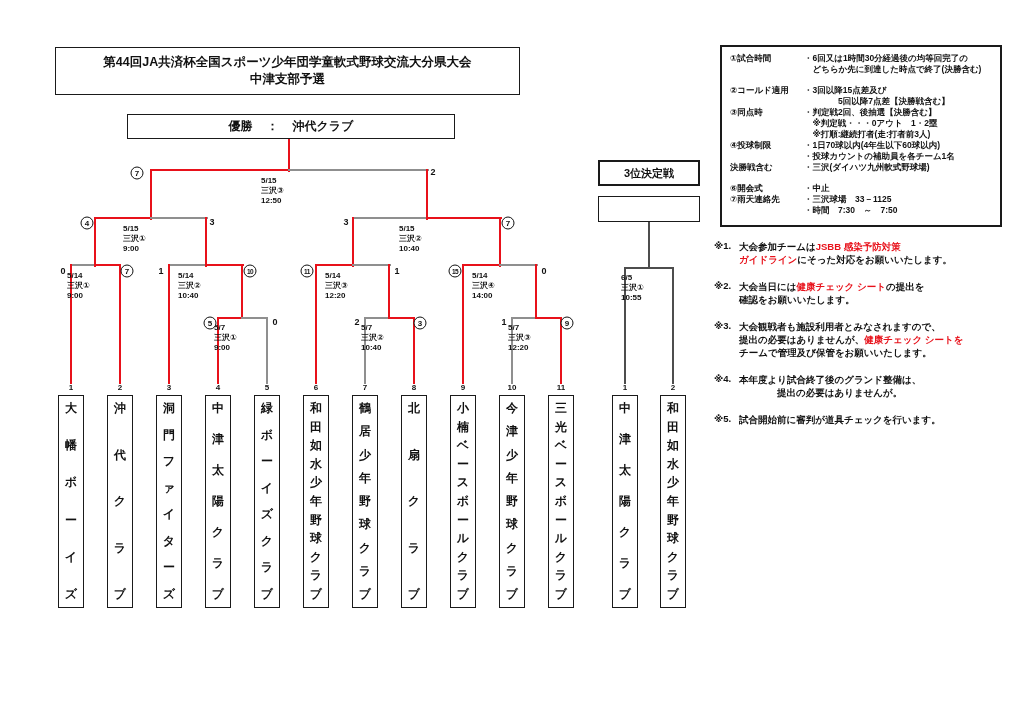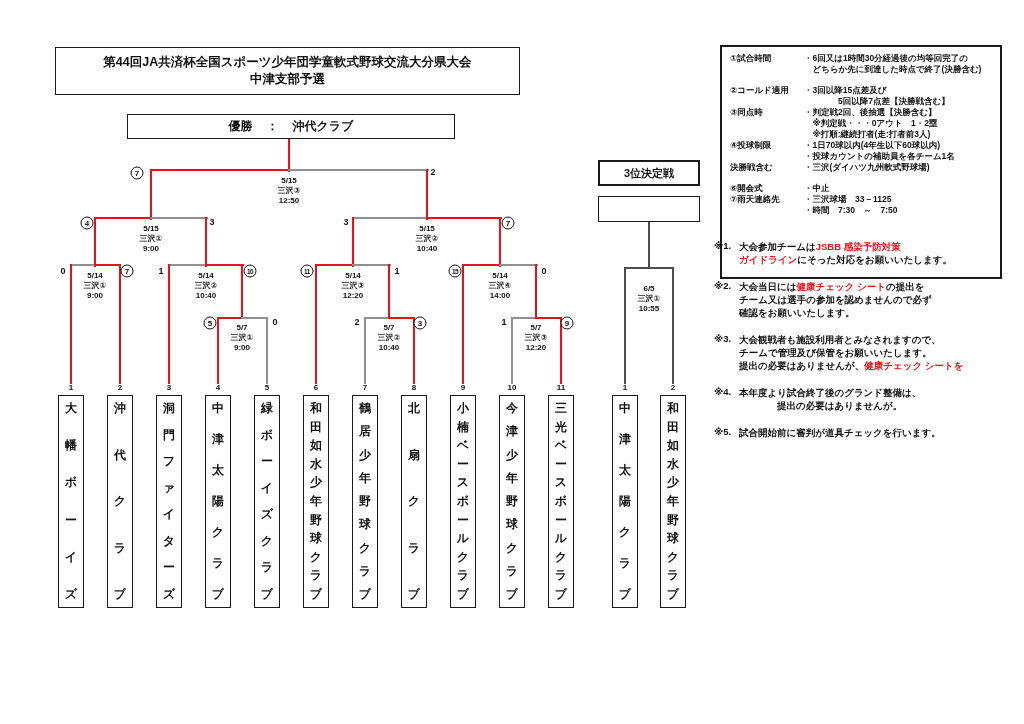--- a/index.html
+++ b/index.html
@@ -11,29 +11,29 @@
   .title-l2{font-size:12.5px;line-height:17px;}
   .champ-box{left:127px;top:114px;width:328px;height:25px;display:flex;align-items:center;justify-content:center;font-size:12px;}
   .champ-box span{margin:1px 7px;}
   .third-title{left:598px;top:160px;width:102px;height:26px;border-width:2px;display:flex;align-items:center;justify-content:center;font-size:11px;}
   .third-empty{left:598px;top:196px;width:102px;height:26px;}
   .h{position:absolute;height:2px;}
   .v{position:absolute;width:2px;}
   .red{background:var(--red);}
   .gray{background:var(--gray);}
   .dark{background:var(--dark);}
-  .minfo{position:absolute;width:56px;text-align:center;font-size:8px;}
+  .minfo{position:absolute;width:56px;text-align:left;font-size:8px;}
   .minfo div{line-height:10px;}
   .score{position:absolute;transform:translate(-50%,-50%);font-size:9px;font-weight:bold;}
   .circle{border:1.3px solid #111;border-radius:50%;width:13px;height:13px;display:flex;align-items:center;justify-content:center;font-size:8px;background:#fff;box-sizing:border-box;}
   .circle.small{font-size:6.5px;letter-spacing:-0.5px;}
   .tnum{position:absolute;top:383px;transform:translateX(-50%);font-size:8px;}
   .team{position:absolute;top:395px;width:26px;height:213px;border:1.5px solid #1a1a1a;background:#fff;box-sizing:border-box;}
   .tname{display:flex;flex-direction:column;justify-content:space-between;align-items:center;height:100%;padding:4px 0;box-sizing:border-box;font-size:12px;}
-  .rules{left:720px;top:45px;width:282px;height:234px;border:2px solid #1a1a1a;padding:6px 2px 0 4px;font-size:8.5px;}
+  .rules{left:720px;top:45px;width:282px;height:182px;border:2px solid #1a1a1a;padding:6px 2px 0 4px;font-size:8.5px;}
   .rrow{display:flex;line-height:11px;}
   .rrow.gap{margin-top:10px;}
   .rlabel{width:74px;flex:none;padding-left:4px;}
   .rtext{flex:1;}
   .notes{position:absolute;left:714px;top:240px;width:302px;font-size:9.5px;}
   .note{display:flex;margin-bottom:14px;}
   .nid{width:25px;flex:none;}
   .ntext{flex:1;}
   .ntext div{line-height:13px;}
   .notes span.red,.ntext span.red{background:none;color:var(--red);}
@@ -155,21 +155,21 @@
   <div class="minfo" style="left:361px;top:323px">
     <div>5/7</div>
     <div>三沢②</div>
     <div>10:40</div>
   </div>
   <div class="minfo" style="left:508px;top:323px">
     <div>5/7</div>
     <div>三沢③</div>
     <div>12:20</div>
   </div>
-  <div class="minfo" style="left:621px;top:284px">
+  <div class="minfo" style="left:621px;top:273px">
     <div>6/5</div>
     <div>三沢①</div>
     <div>10:55</div>
   </div>
 
   <span class="score circle" style="left:137px;top:173px">7</span>
   <span class="score" style="left:433px;top:172px">2</span>
   <span class="score circle" style="left:87px;top:223px">4</span>
   <span class="score" style="left:212px;top:222px">3</span>
   <span class="score" style="left:346px;top:222px">3</span>
@@ -424,30 +424,29 @@
         <span class="nid">※1.</span>
         <div class="ntext">
           <div><span>大会参加チームは</span><span class="red">JSBB 感染予防対策</span></div>
           <div><span class="red">ガイドライン</span><span>にそった対応をお願いいたします。</span></div>
         </div>
       </div>
     <div class="note">
         <span class="nid">※2.</span>
         <div class="ntext">
           <div><span>大会当日には</span><span class="red">健康チェック シート</span><span>の提出を</span></div>
-          <div><span>チーム又は選手の参加を認めませんので必ず</span></div>
           <div><span>確認をお願いいたします。</span></div>
         </div>
       </div>
     <div class="note">
         <span class="nid">※3.</span>
         <div class="ntext">
           <div><span>大会観戦者も施設利用者とみなされますので、</span></div>
+          <div><span>提出の必要はありませんが、</span><span class="red">健康チェック シートを</span></div>
           <div><span>チームで管理及び保管をお願いいたします。</span></div>
-          <div><span>提出の必要はありませんが、</span><span class="red">健康チェック シートを</span></div>
         </div>
       </div>
     <div class="note">
         <span class="nid">※4.</span>
         <div class="ntext">
           <div><span>本年度より試合終了後のグランド整備は、</span></div>
           <div><span>　　　　提出の必要はありませんが。</span></div>
         </div>
       </div>
     <div class="note">

